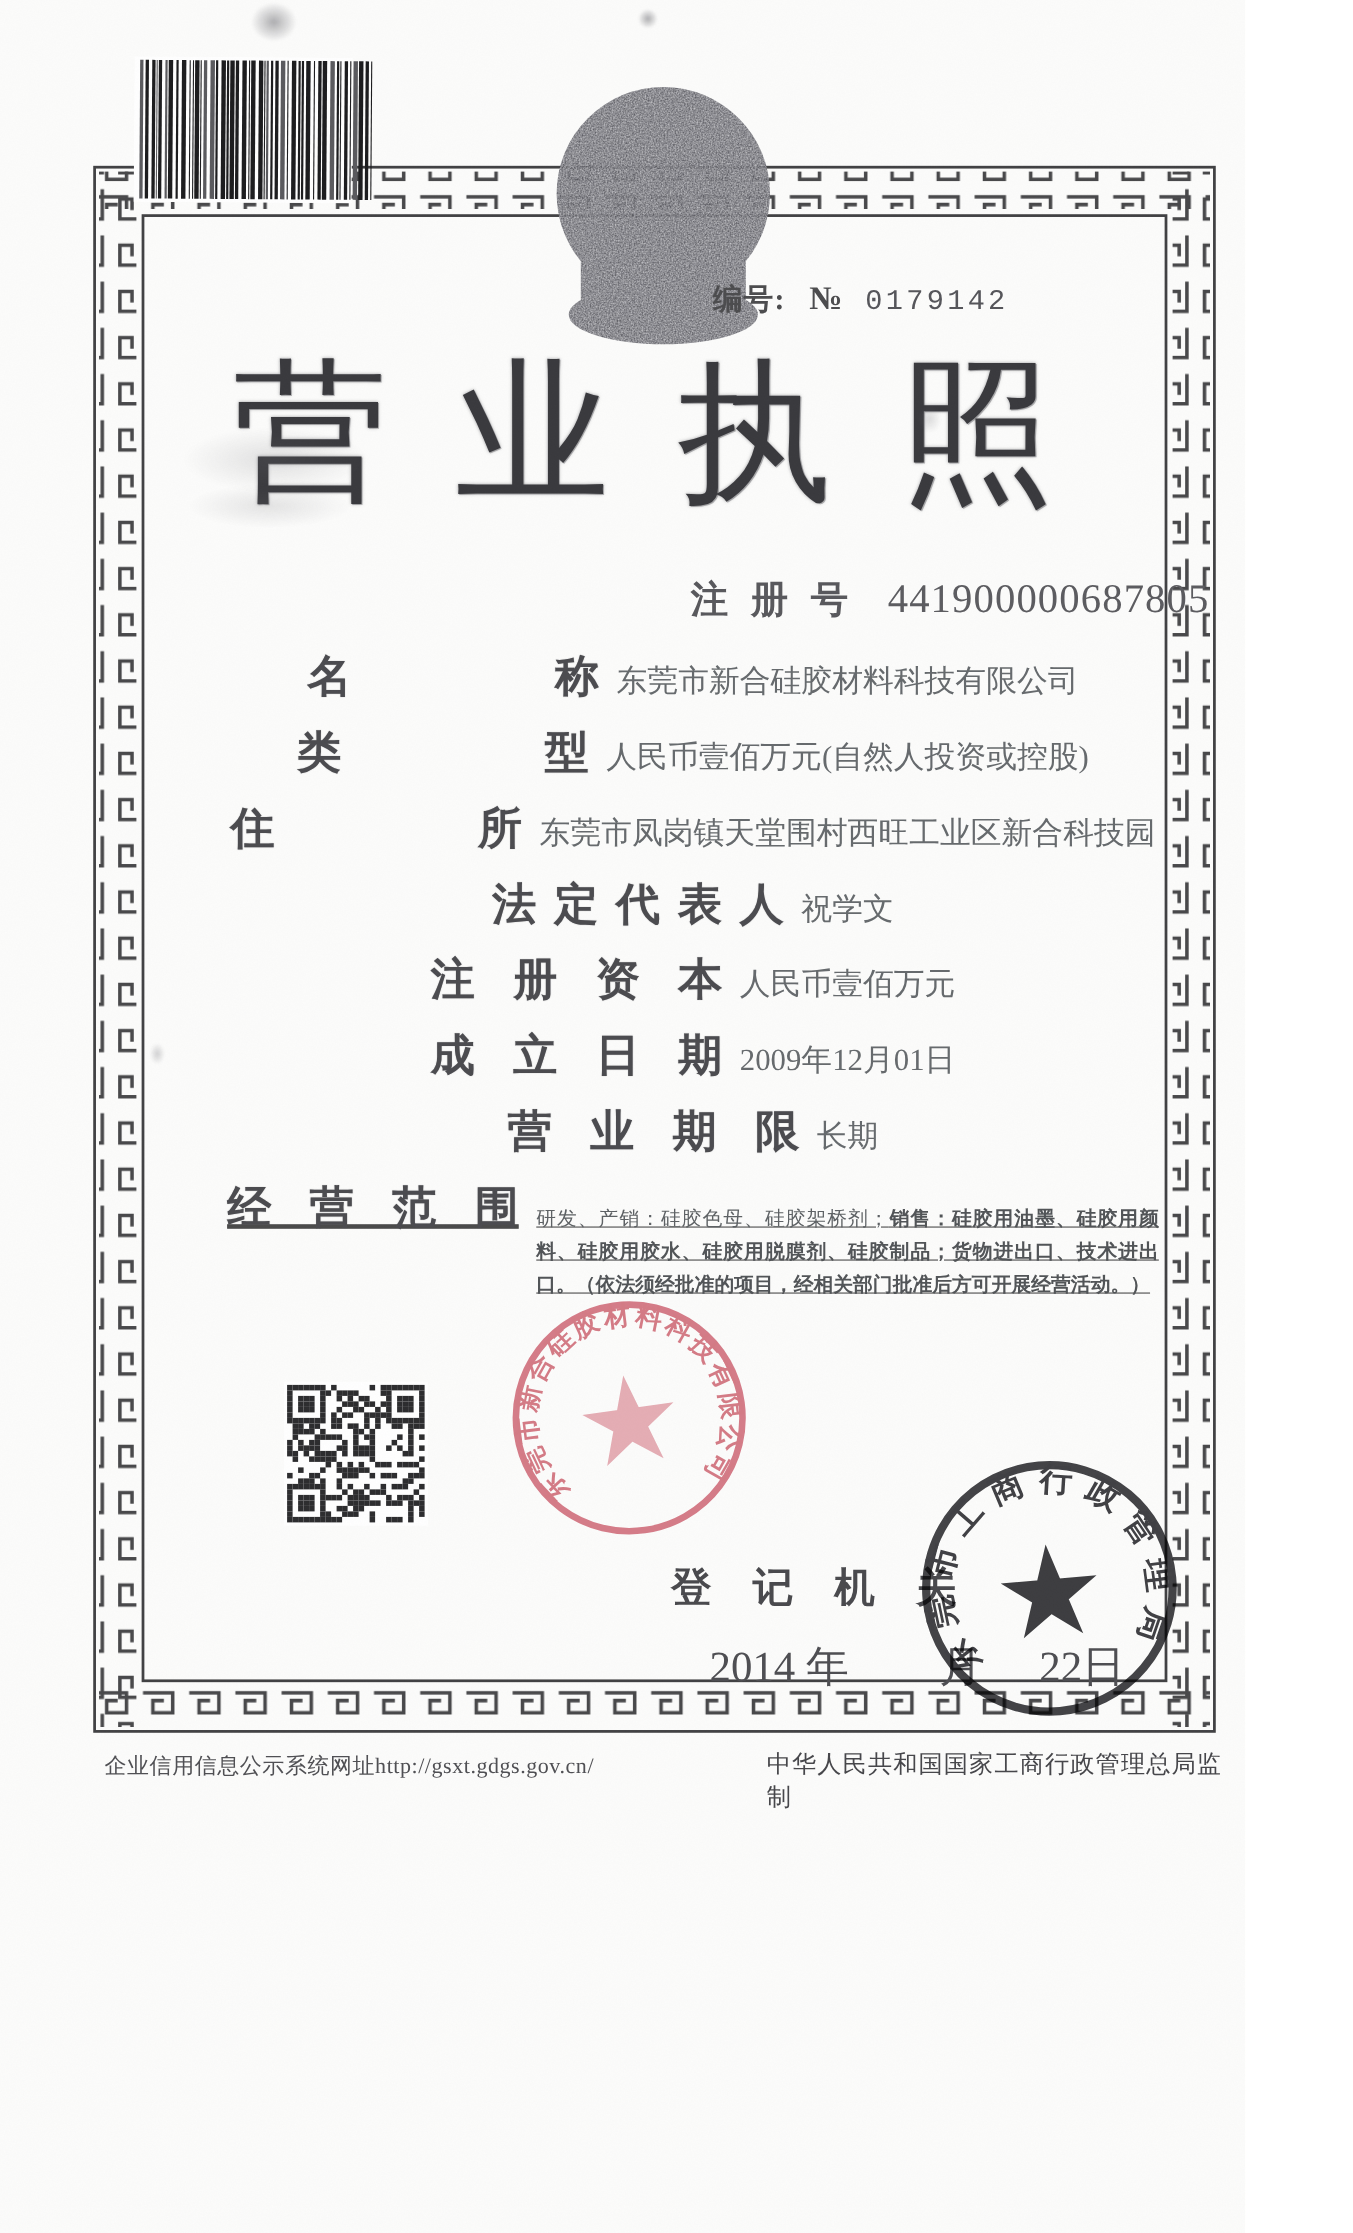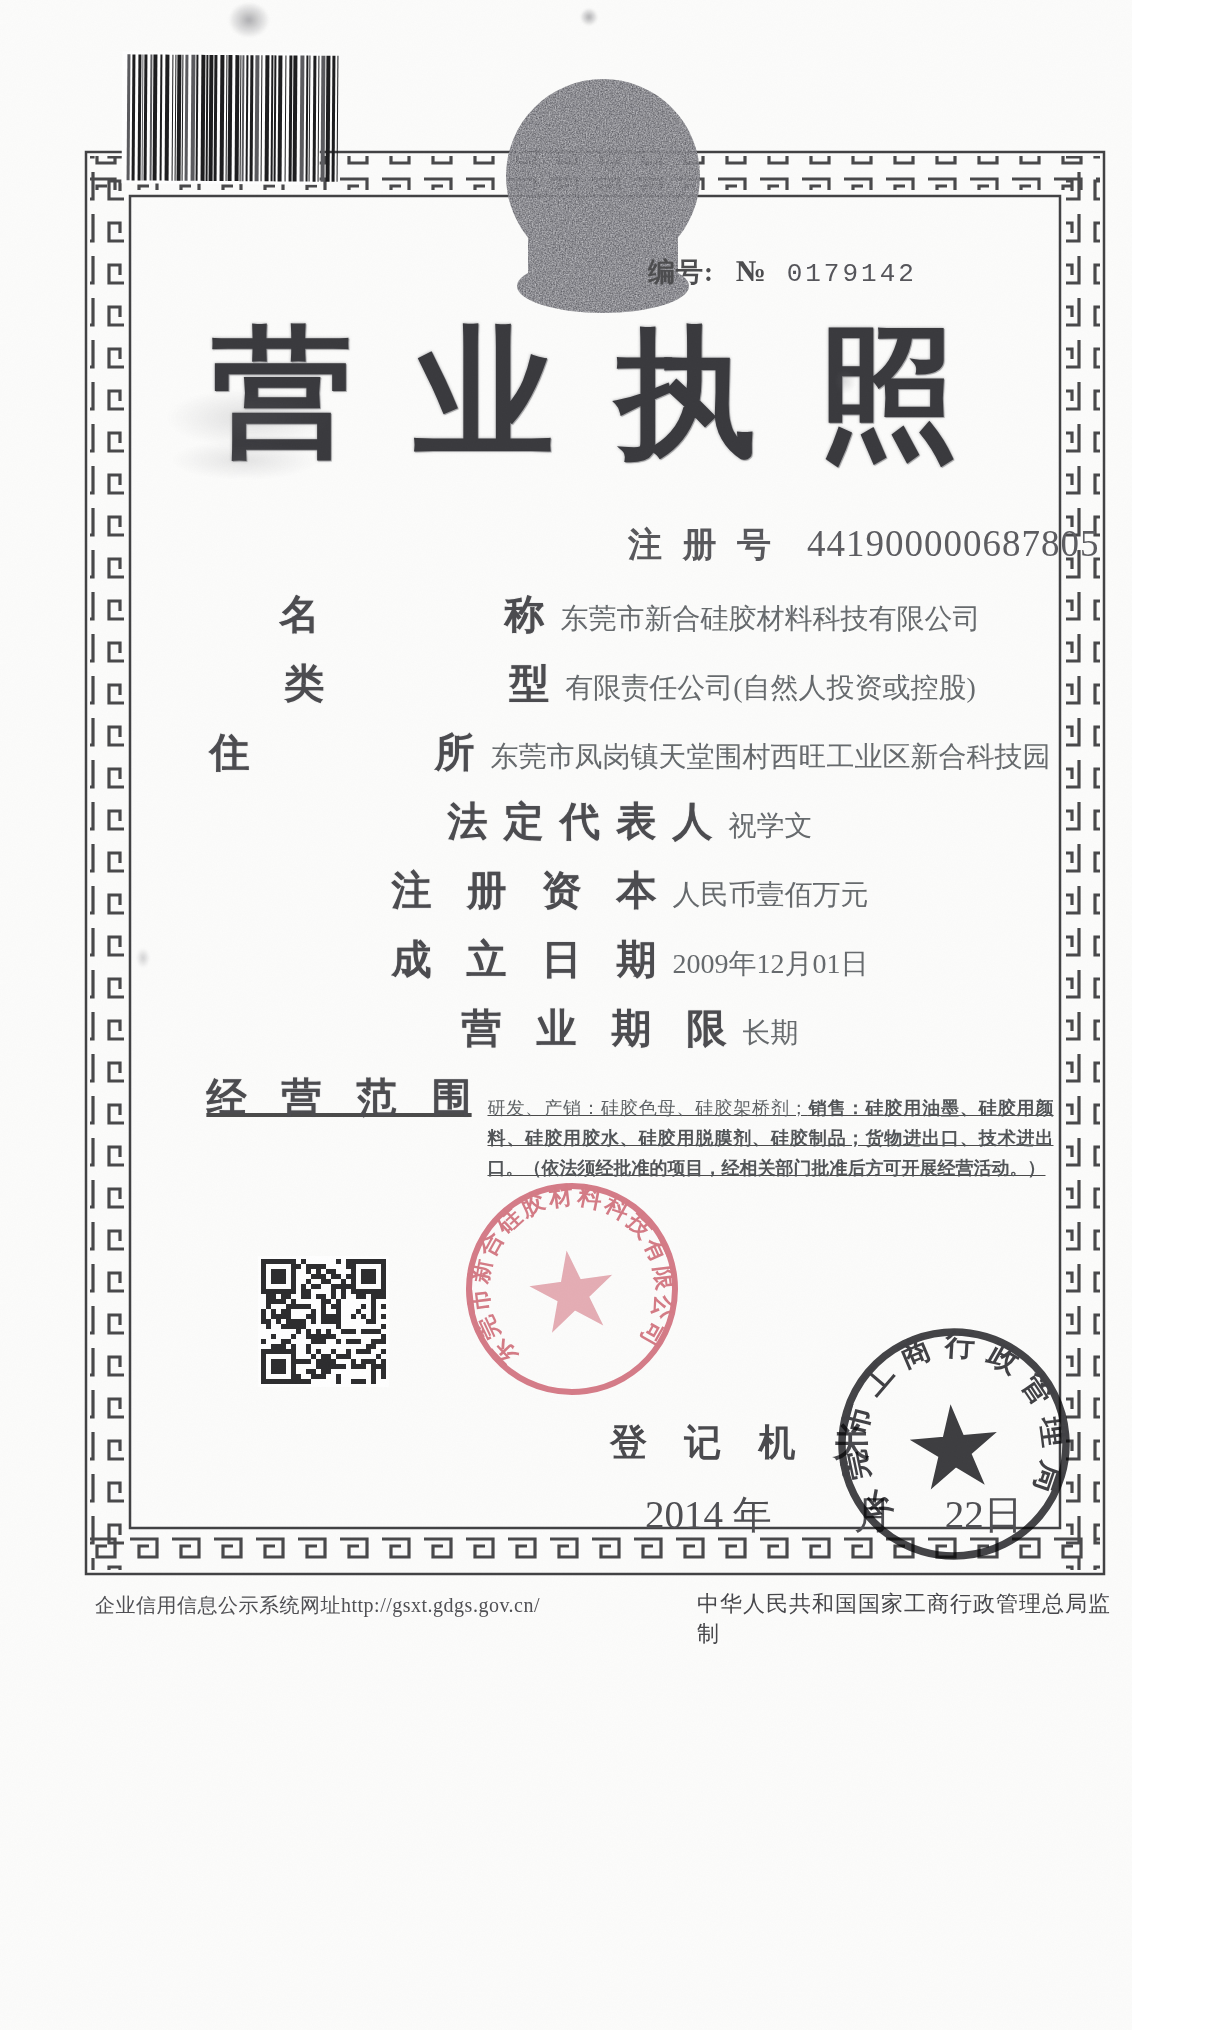--- a/index.html
+++ b/index.html
@@ -20,21 +20,21 @@
 
   
   .serial{position:absolute;left:648px;top:254px;font-size:27px;color:#4c4c4e;
           letter-spacing:1px;white-space:nowrap;}
   .serial .lbl{font-weight:600;}
   .serial .mark{font-weight:800;font-size:30px;margin-left:14px;}
   .serial .num{font-family:"Liberation Mono","DejaVu Sans Mono",monospace;
                font-size:26px;color:#55555a;margin-left:12px;letter-spacing:3px;}
 
   
-  .title{position:absolute;left:212px;top:300px;margin:0;font-size:140px;font-weight:700;
+  .title{position:absolute;left:212px;top:300px;margin:0;font-size:140px;font-weight:400;
          letter-spacing:62px;color:#39393d;white-space:nowrap;
          text-shadow:0 0 3px rgba(70,70,75,.55), 1px 1px 0 rgba(90,90,95,.4);}
 
   
   .regno{position:absolute;left:612px;top:522px;white-space:nowrap;color:#58585c;margin-left:16px;}
   .regno .rlabel{font-size:34px;font-weight:600;letter-spacing:6px;}
   .regno .rvalue{font-size:37px;margin-left:26px;letter-spacing:1px;color:#5c5c60;}
 
   
   .fields{position:absolute;left:200px;top:592px;width:860px;}
@@ -178,21 +178,21 @@
     <span class="rvalue">441900000687805</span>
   </div>
 
   <div class="fields">
     <div class="field-row">
       <span class="field-label">名称</span>
       <span class="field-value">东莞市新合硅胶材料科技有限公司</span>
     </div>
     <div class="field-row">
       <span class="field-label">类型</span>
-      <span class="field-value">有限责任公司(自然人投资或控股)</span>
+      <span class="field-value">人民币壹佰万元(自然人投资或控股)</span>
     </div>
     <div class="field-row">
       <span class="field-label">住所</span>
       <span class="field-value">东莞市凤岗镇天堂围村西旺工业区新合科技园</span>
     </div>
     <div class="field-row">
       <span class="field-label">法定代表人</span>
       <span class="field-value">祝学文</span>
     </div>
     <div class="field-row">

